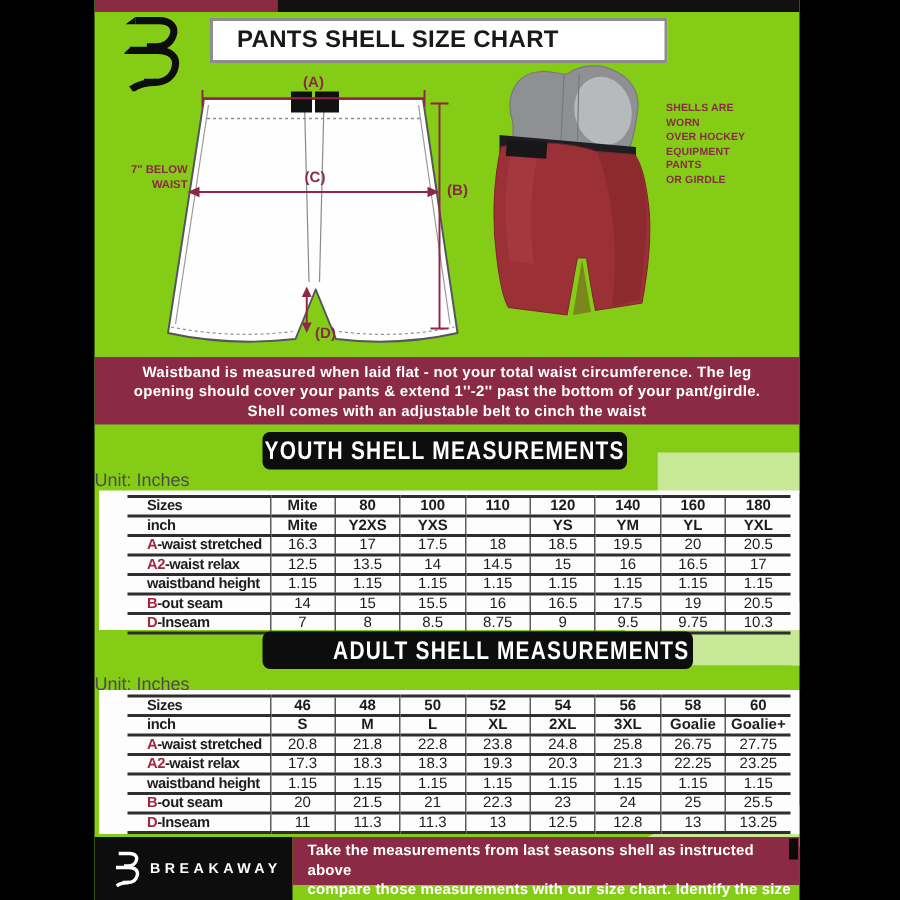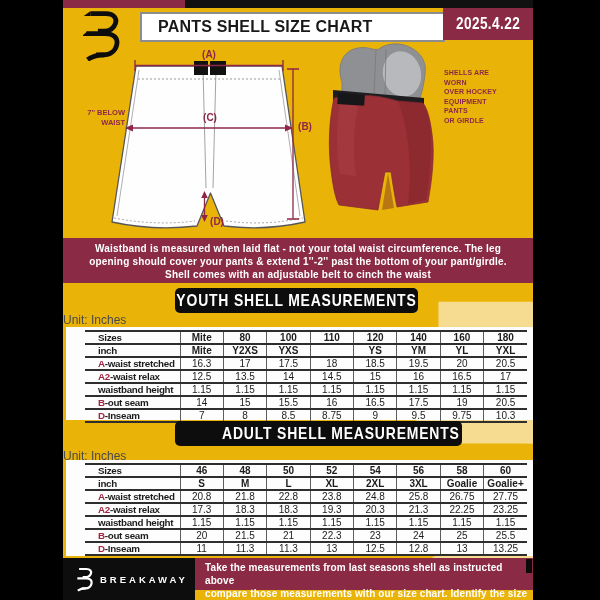--- a/index.html
+++ b/index.html
@@ -1,18 +1,18 @@
 <!DOCTYPE html>
 <html><head>
 <meta charset="utf-8">
 <style>
   html,body{margin:0;padding:0;}
   body{width:600px;height:600px;background:#000;position:relative;overflow:hidden;
        font-family:"Liberation Sans",sans-serif;}
-  #flyer{position:absolute;left:63px;top:0;width:470px;height:600px;background:#eab308;overflow:hidden;}
+  #flyer{position:absolute;left:63px;top:0;width:470px;height:600px;background:#84cc16;overflow:hidden;}
   .abs{position:absolute;}
 
   
   .stripe-maroon{left:0;top:0;width:122px;height:8px;background:#8b2a45;}
   .stripe-black{left:122px;top:0;width:348px;height:8px;background:#111;}
   .title-box{left:77px;top:12px;width:301px;height:26px;background:#fff;border:2px solid #8d8d8d;
              display:flex;align-items:center;}
   .title-box span{font-size:16px;font-weight:600;color:#191919;padding-left:16px;letter-spacing:.2px;white-space:nowrap;}
   .date-badge{left:380px;top:8px;width:90px;height:32px;background:#8b2a45;display:flex;align-items:center;justify-content:center;}
   .date-badge span{display:inline-block;transform:scaleX(.8);color:#fff;font-weight:bold;font-size:17px;letter-spacing:.5px;}
@@ -72,23 +72,20 @@
       <path d="M6 52 H45 C64 52 73 62 70 75 C67 89 56 97 42 97 H26"></path>
       <path d="M44 97 C32 97 19 99 8 107"></path>
     </g>
     <polygon points="14,5 0,15 14,15" fill="#0d0d0d"></polygon>
     <polygon points="8,47 -4,57 8,57" fill="#0d0d0d"></polygon>
   </svg>
 
   <div class="abs title-box">
     <span>PANTS SHELL SIZE CHART</span>
   </div>
-  <div class="abs date-badge">
-    <span>2025.4.22</span>
-  </div>
 
   <svg class="abs" style="left:30px;top:46px;" width="230" height="192" viewBox="0 0 230 192">
 
     <path d="M43 20 H189 L212 176 Q172 185 131 180 L117.5 147 L104 180 Q60 185 19 176 Z" fill="#fefefe" stroke="#55565a" stroke-width="1.3" stroke-linejoin="round"></path>
 
     <path d="M46 24 L24 170 M186 24 L207 170" stroke="#9a9a9e" stroke-width=".8" fill="none"></path>
 
     <path d="M45 33 H187" stroke="#909094" stroke-width=".9" stroke-dasharray="2 2" fill="none"></path>
 
     <path d="M21 172 Q62 180 102 175 M133 175 Q172 180 210 172" stroke="#909094" stroke-width=".8" stroke-dasharray="2 2" fill="none"></path>

